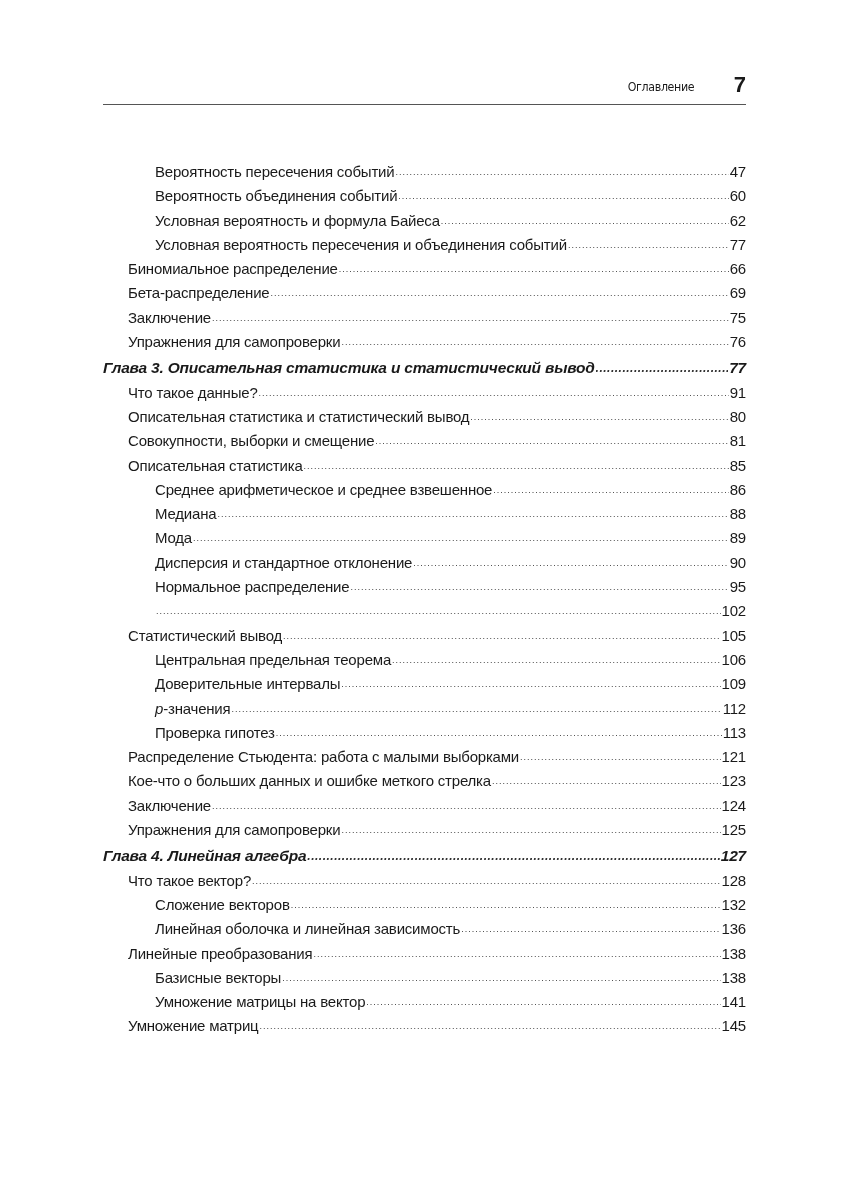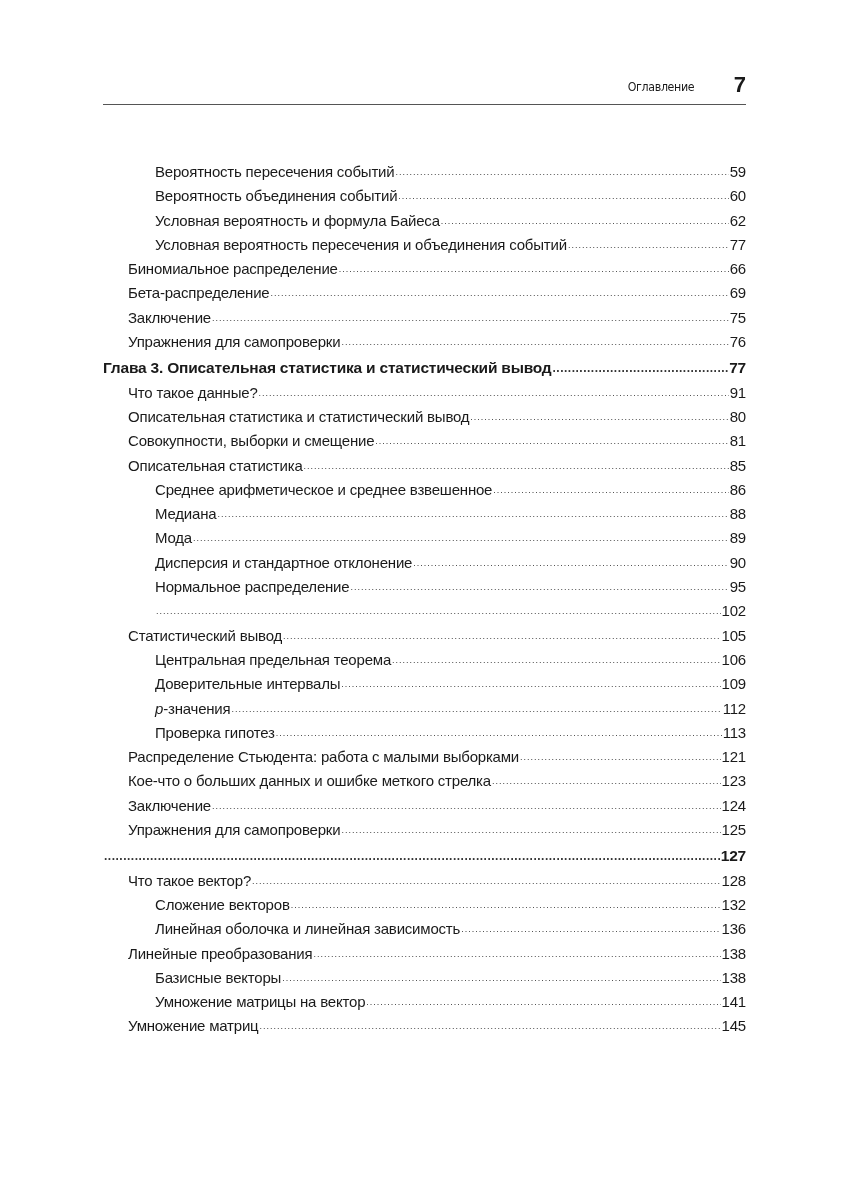--- a/index.html
+++ b/index.html
@@ -25,21 +25,21 @@
   .toc {
     position: absolute; left: 103px; right: 103px; top: 160px;
   }
   .row {
     display: flex; align-items: flex-end; height: 24.3px;
     font-size: 15px; line-height: 24.3px; letter-spacing: -0.2px;
   }
   .row.lvl1 { padding-left: 25px; }
   .row.lvl2 { padding-left: 52px; }
   .row.chapter { font-weight: bold; font-size: 15.5px; }
-  .row.chapter.gap { margin-top: 2px; }
+  .row.chapter.gap { margin-top: 2px; font-style: italic; }
   .row .label { white-space: nowrap; }
   .row .dots {
     flex: 1; overflow: hidden; white-space: nowrap;
     margin: 0 1px; font-size: 9px; letter-spacing: 1px; color: #333;
   }
   .row .dots::before {
     content: "........................................................................................................................................................................................................................................................";
   }
   .row.chapter .dots { font-size: 12px; letter-spacing: 0.5px; }
   .row .page { white-space: nowrap; text-align: right; }
@@ -50,21 +50,21 @@
 
 <div class="header">
   <span class="header-title">Оглавление</span>
   <span class="header-page">7</span>
 </div>
 
 <div class="toc" id="toc">
     <div class="row lvl2">
       <span class="label">Вероятность пересечения событий</span>
       <span class="dots"></span>
-      <span class="page">59</span>
+      <span class="page">47</span>
     </div>
     <div class="row lvl2">
       <span class="label">Вероятность объединения событий</span>
       <span class="dots"></span>
       <span class="page">60</span>
     </div>
     <div class="row lvl2">
       <span class="label">Условная вероятность и формула Байеса</span>
       <span class="dots"></span>
       <span class="page">62</span>
@@ -187,20 +187,21 @@
       <span class="label">Заключение</span>
       <span class="dots"></span>
       <span class="page">124</span>
     </div>
     <div class="row lvl1">
       <span class="label">Упражнения для самопроверки</span>
       <span class="dots"></span>
       <span class="page">125</span>
     </div>
     <div class="row chapter gap">
+      <span class="label">Глава 4. Линейная алгебра</span>
       <span class="dots"></span>
       <span class="page">127</span>
     </div>
     <div class="row lvl1">
       <span class="label">Что такое вектор?</span>
       <span class="dots"></span>
       <span class="page">128</span>
     </div>
     <div class="row lvl2">
       <span class="label">Сложение векторов</span>

